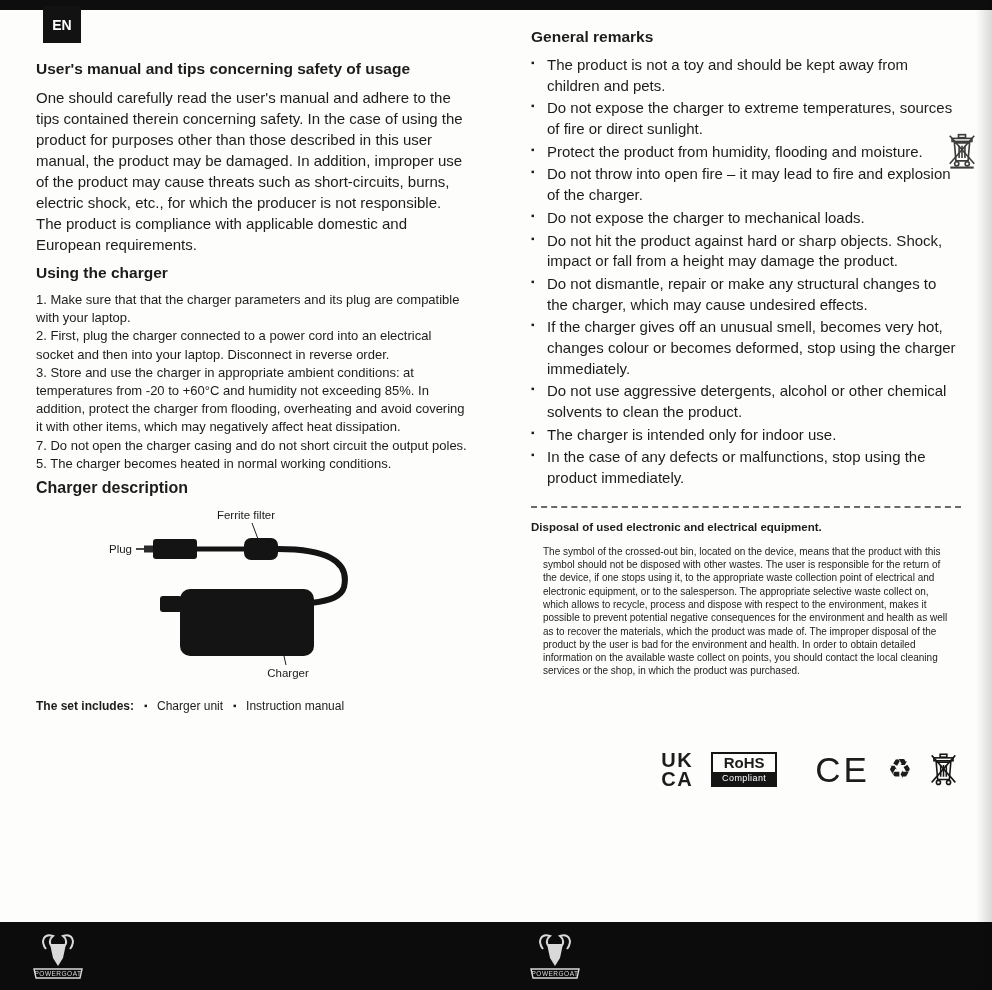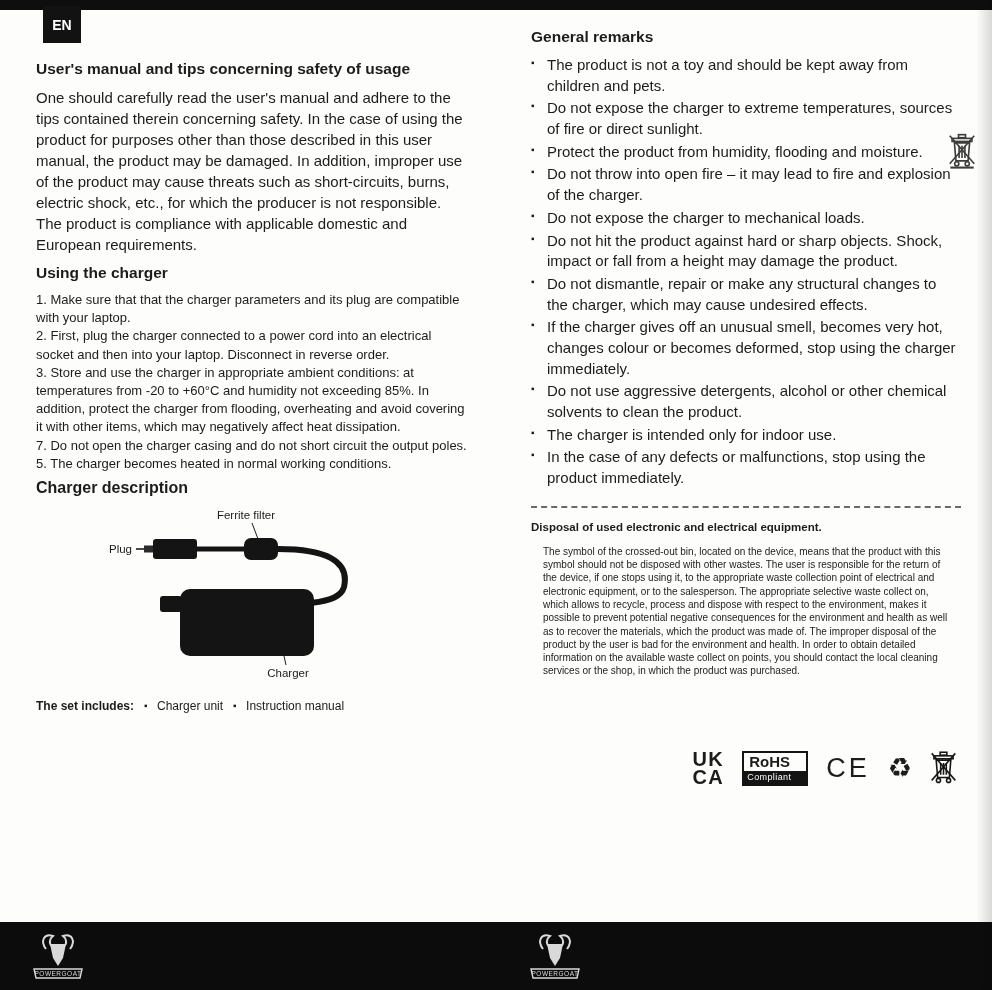--- a/index.html
+++ b/index.html
@@ -29,24 +29,24 @@
   .disposal-t{font-size:10px;line-height:1.33;margin:12px;}
   
   .diagram{display:block;margin:6px 0 4px 0;}
   .set-line{display:flex;align-items:center;gap:10px;font-size:12px;margin-top:18px;}
   .set-label{font-weight:bold;}
   .set-item{position:relative;padding-left:13px;}
   .set-item::before{content:"▪";position:absolute;left:0;top:1px;font-size:10px;}
   
   .logos{display:flex;align-items:center;justify-content:flex-end;gap:18px;margin-top:72px;padding-right:4px;}
   .ukca{font-weight:bold;font-size:20px;line-height:0.92;letter-spacing:1.5px;text-align:center;}
-  .rohs{border:2px solid #141414;min-width:62px;}
+  .rohs{border:2px solid #141414;text-align:center;min-width:62px;}
   .rohs-top{font-weight:bold;font-size:15px;padding:0 5px;line-height:1.2;}
   .rohs-bottom{background:#141414;color:#fff;font-size:9px;padding:1px 3px 2px;letter-spacing:0.4px;}
-  .ce{font-size:27px;letter-spacing:3px;font-weight:400;}
+  .ce{font-size:35px;letter-spacing:3px;font-weight:400;margin-left:20px;}
   .recycle{font-size:27px;line-height:1;}
   
   .bottombar{position:absolute;left:0;right:0;bottom:0;height:68px;background:#0c0c0c;}
   .goat{position:absolute;bottom:7px;}
   .goat-1{left:30px;}
   .goat-2{left:527px;}
   .bin-top-right{position:absolute;top:133px;right:16px;}
 </style>
 </head>
 <body>

